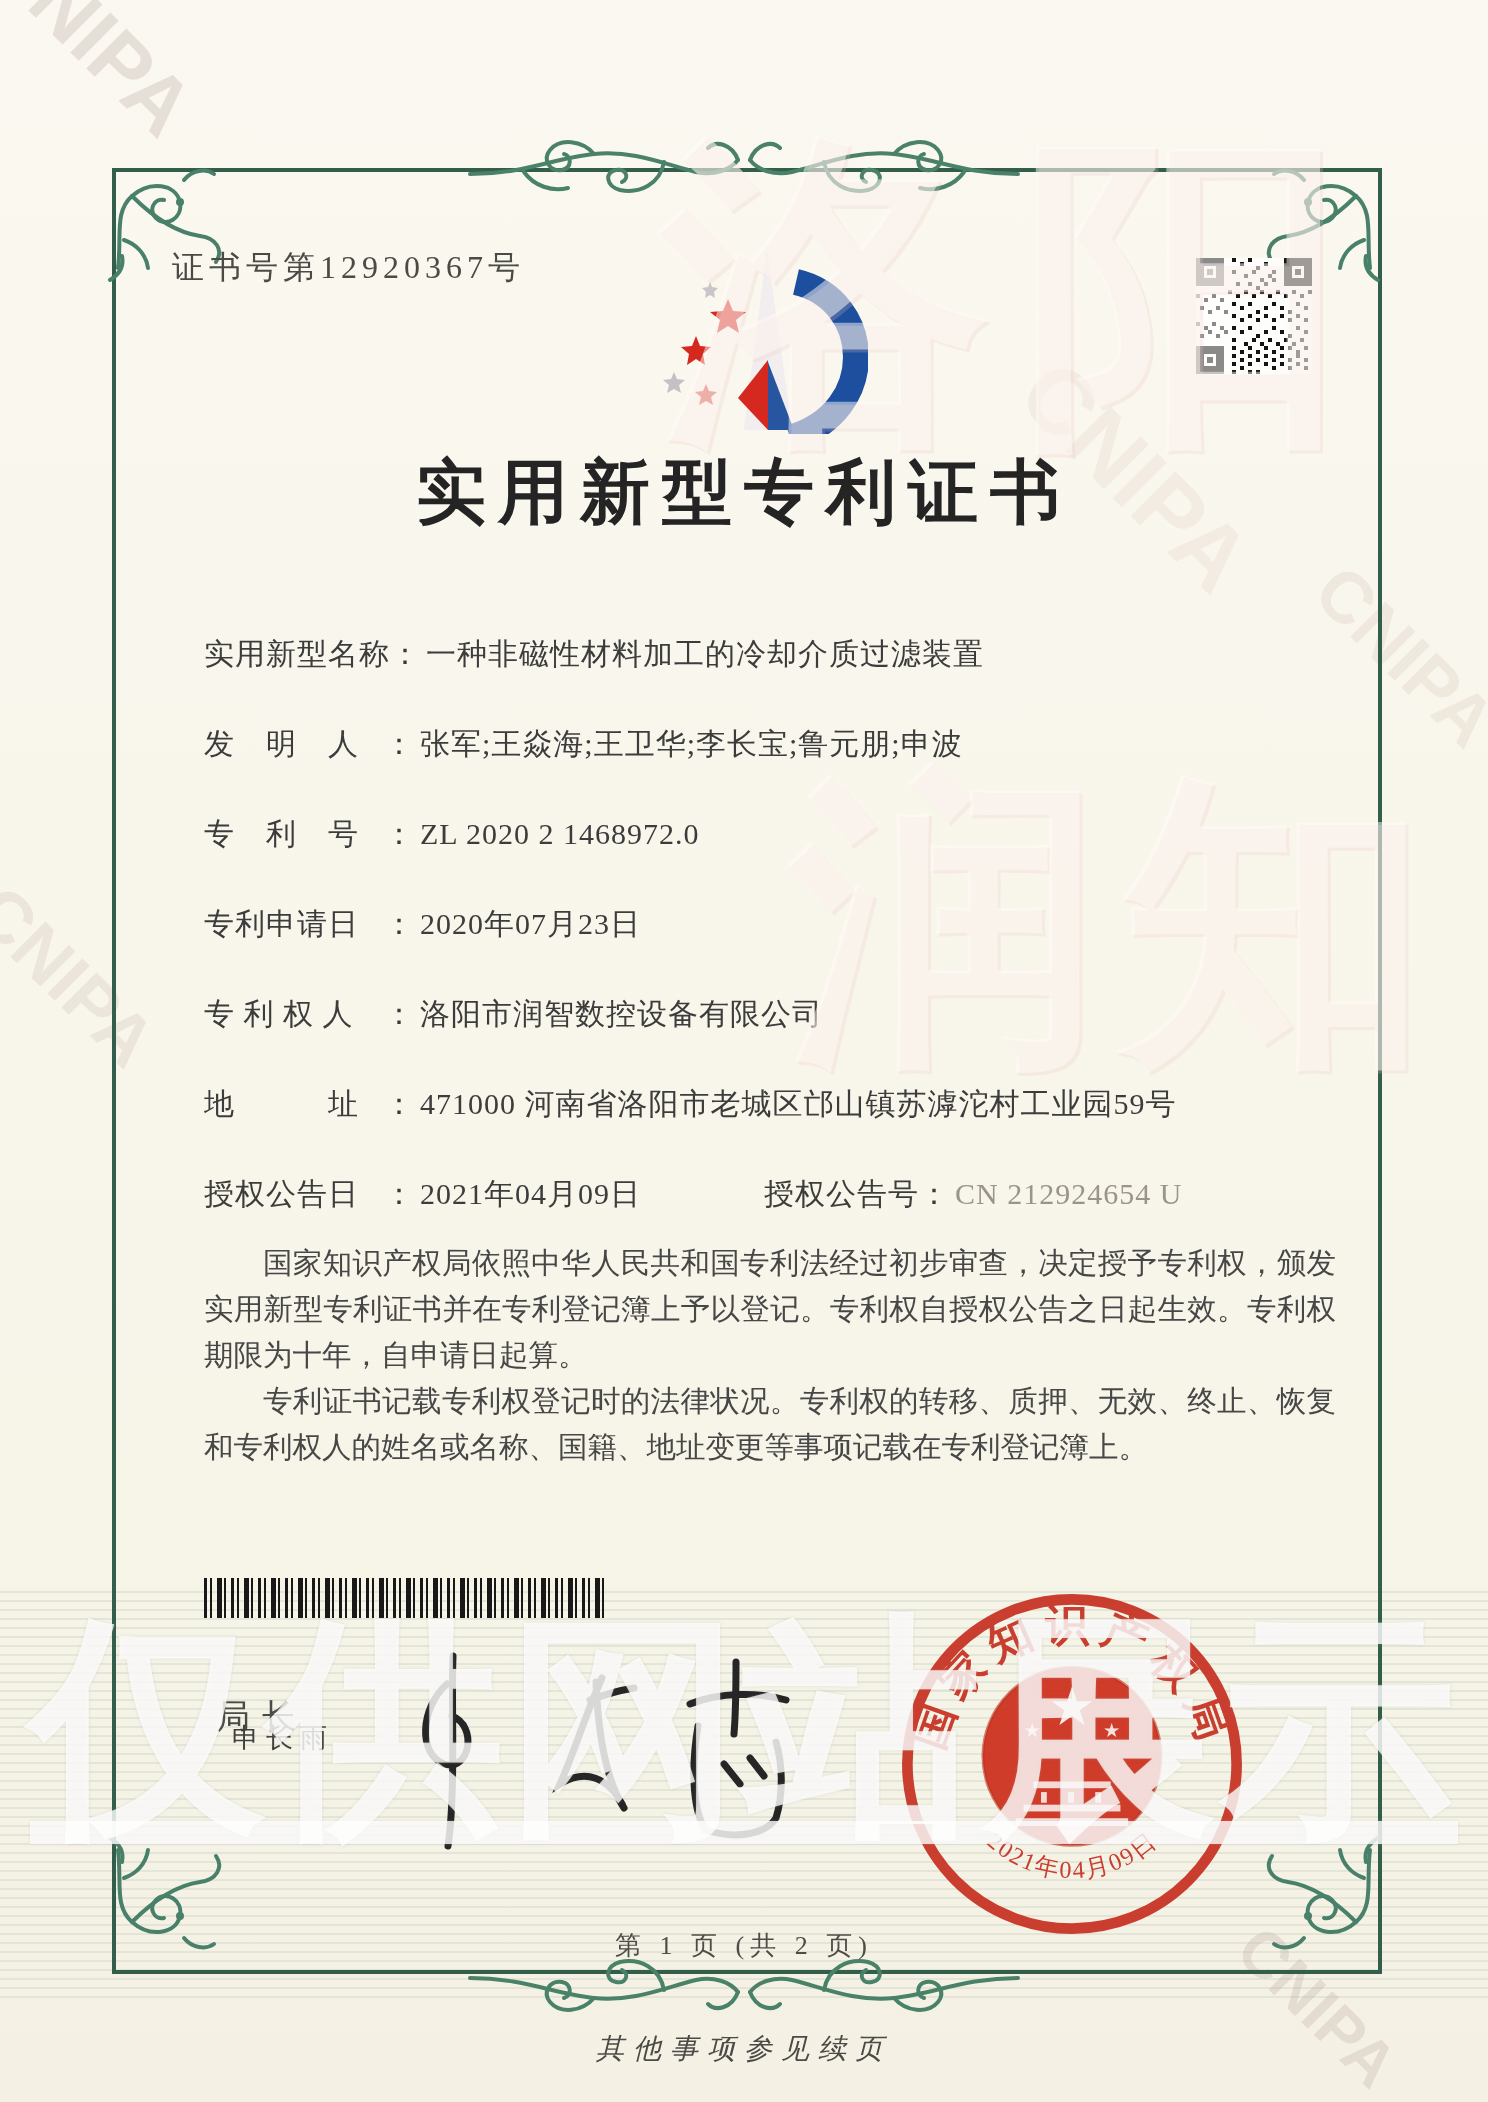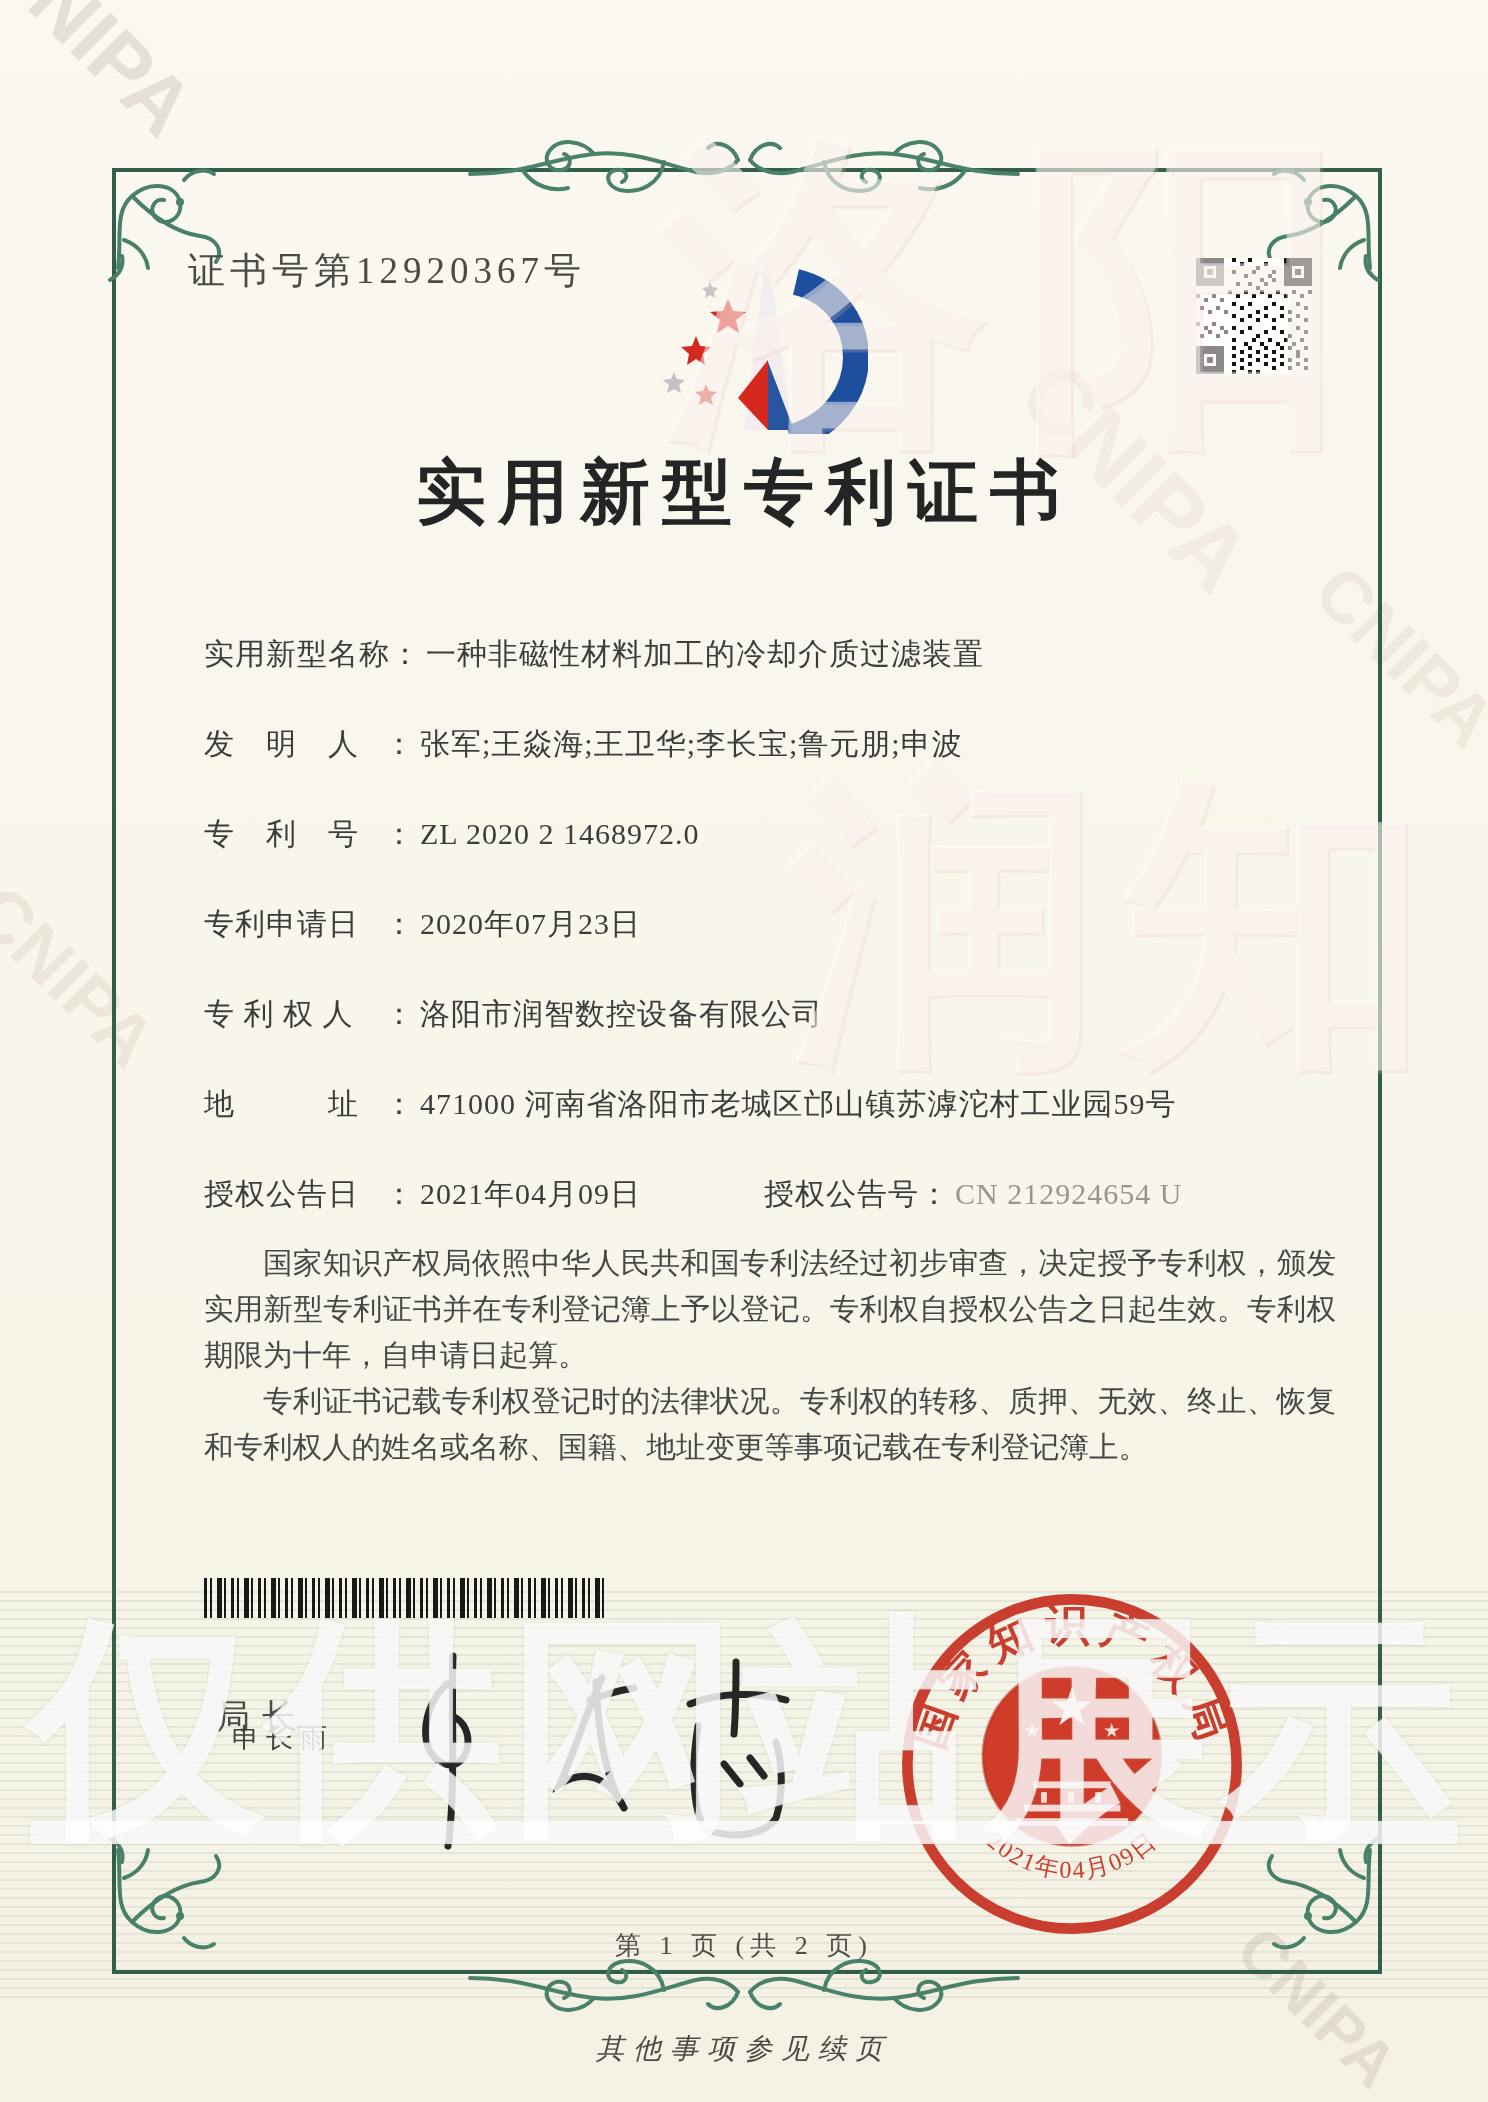--- a/index.html
+++ b/index.html
@@ -5,21 +5,21 @@
   html,body{margin:0;padding:0;background:#e8e6dd;}
   .page{position:relative;width:1488px;height:2102px;overflow:hidden;
     background:linear-gradient(180deg,#faf8f0 0%,#f8f5ea 55%,#f4f1e4 100%);
     font-family:"Liberation Serif","DejaVu Serif",serif;color:#3a3a3a;}
   .stripes{position:absolute;left:0;top:1588px;width:100%;height:410px;z-index:1;
     background:repeating-linear-gradient(0deg,rgba(134,160,143,0.16) 0 2px,rgba(255,255,255,0) 2px 9px);}
   .frame{position:absolute;left:112px;top:168px;width:1262px;height:1798px;
     border:4px solid #335e4b;z-index:2;}
   .orn{position:absolute;z-index:2;}
   .c-tr{transform:scaleX(-1);} .c-bl{transform:scaleY(-1);} .c-br{transform:scale(-1,-1);}
-  .certno{position:absolute;left:188px;top:246px;font-size:37px;letter-spacing:5px;color:#4c4a46;z-index:3;}
+  .certno{position:absolute;left:172px;top:246px;font-size:32px;letter-spacing:5px;color:#4c4a46;z-index:3;}
   .logo{position:absolute;left:618px;top:244px;z-index:3;}
   .qr{position:absolute;left:1196px;top:258px;z-index:3;}
   .title{position:absolute;left:0;top:446px;width:100%;text-align:center;font-size:70px;
     font-weight:700;letter-spacing:12px;color:#242424;z-index:3;}
   .fields{position:absolute;left:204px;top:634px;width:1150px;font-size:30px;z-index:3;}
   .frow{position:relative;height:33px;margin-bottom:57px;white-space:nowrap;}
   .flabel{display:inline-block;min-width:180px;letter-spacing:1px;color:#3c3c3c;}
   .fcolon{margin-right:6px;}
   .fvalue{letter-spacing:1px;color:#3c3c3c;}
   .auth2{position:absolute;left:560px;top:0;}

